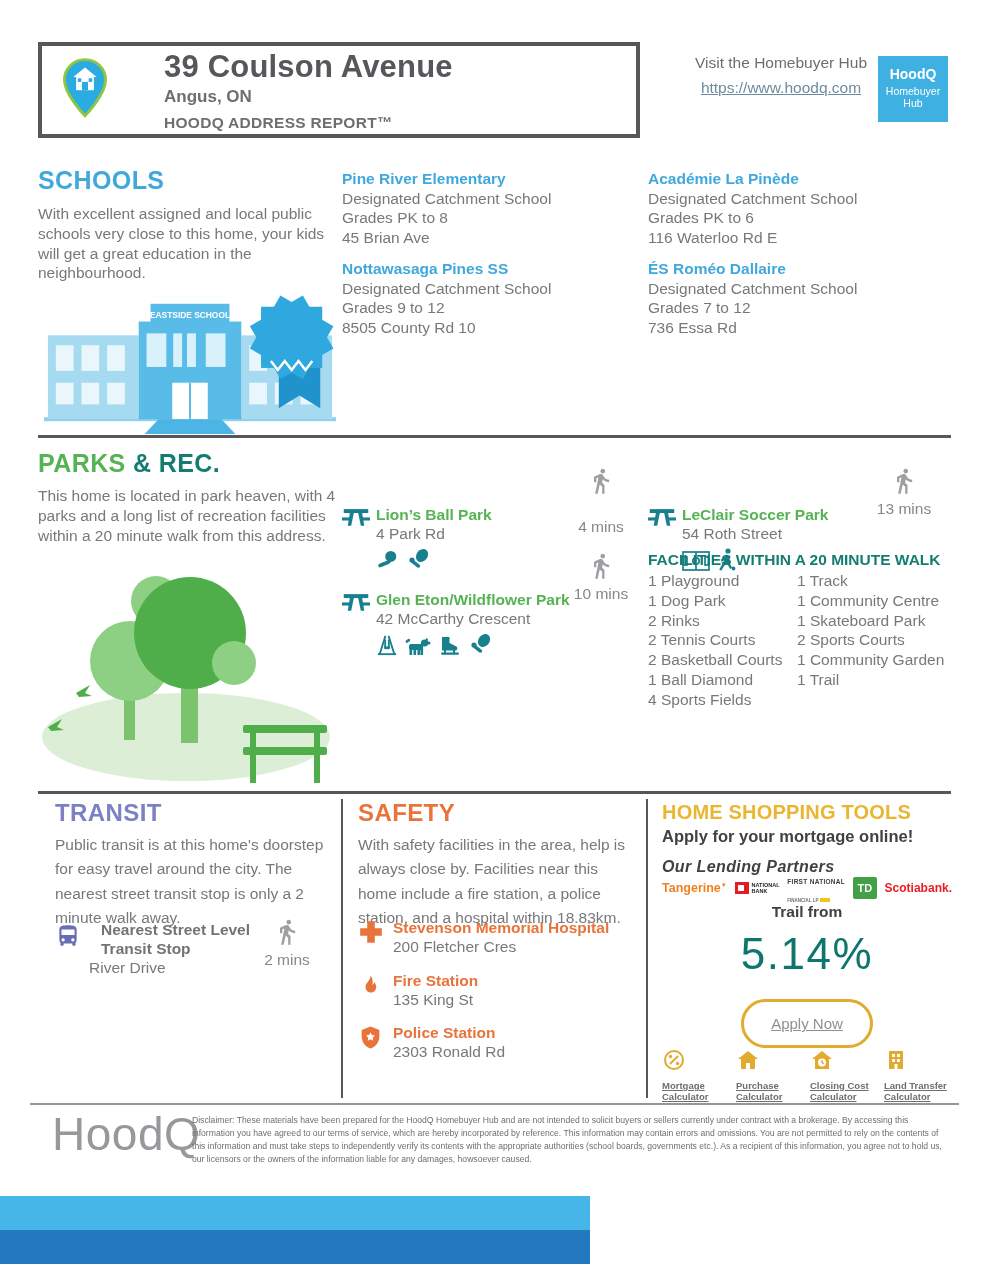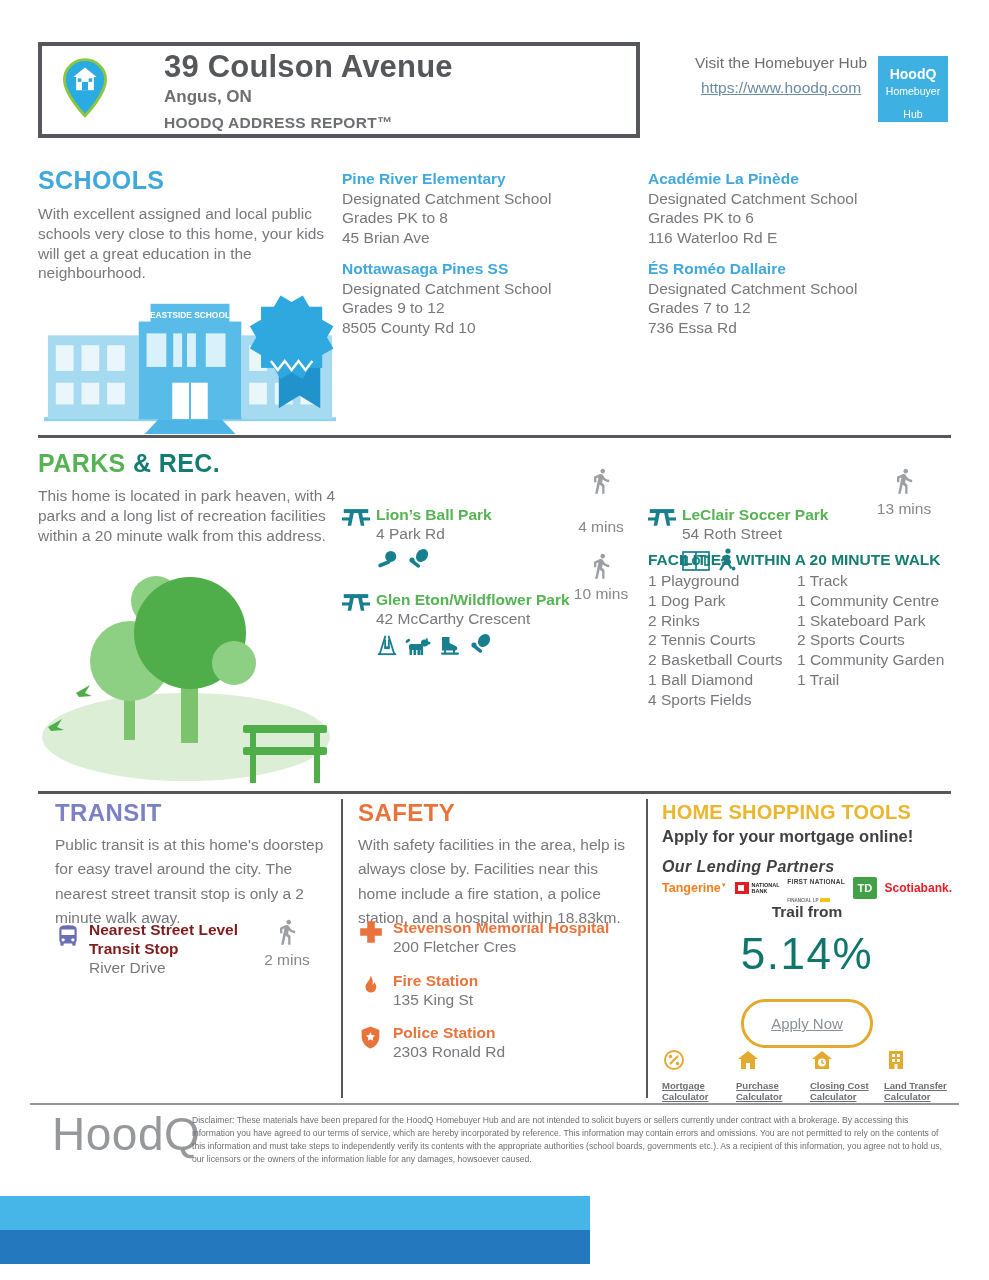--- a/index.html
+++ b/index.html
@@ -12,21 +12,21 @@
   .hdr-pin { margin-left:20px; flex:0 0 auto; }
   .hdr-text { margin-left:56px; }
   .addr { font-size:31px; font-weight:800; color:#55575a; letter-spacing:.2px; }
   .city { font-size:17px; font-weight:800; color:#6d6e71; margin-top:2px; }
   .report { font-size:15.5px; font-weight:800; color:#6d6e71; margin-top:7px; letter-spacing:.3px; }
   .visit { left:690px; top:54px; width:182px; text-align:center; font-size:15.5px; color:#6d6e71; }
   .visit a { display:inline-block; margin-top:7px; color:#6b8ca0; text-decoration:underline; }
   .badge { left:878px; top:56px; width:70px; height:66px; background:#3eb0e2; color:#fff; text-align:center; padding-top:10px; }
   .badge .b1 { font-size:14px; font-weight:800; }
   .badge .b2 { font-size:10.5px; margin-top:3px; }
-  .badge .b3 { font-size:10.5px; margin-top:11px; }
+  .badge .b3 { font-size:10.5px; margin-top:0; }
 
   
   .sec-title { font-size:25px; font-weight:800; letter-spacing:.4px; }
   .t-blue { color:#41a8dc; }
   .t-green { color:#56b353; }
   .t-teal { color:#147d71; }
   .t-purple { color:#7c80c5; }
   .t-orange { color:#e8743c; }
   .para { font-size:15.5px; color:#77787b; line-height:1.28; }
   .para-loose { font-size:15.5px; color:#77787b; line-height:1.58; }
@@ -46,21 +46,21 @@
   .park .fac-icons { display:flex; gap:7px; margin-top:4px; align-items:flex-end; }
   .walk { display:flex; flex-direction:column; align-items:center; width:78px; font-size:15.5px; color:#85878a; }
   .walk svg { margin-bottom:3px; }
 
   .fac-title { font-size:15.5px; font-weight:800; color:#147d71; width:305px; }
   .fac-col { font-size:15.5px; color:#77787b; line-height:19.8px; }
 
   
   .stop { display:flex; width:290px; }
   .stop .picto { flex:0 0 34px; padding-top:3px; }
-  .stop .sname { font-size:15.5px; font-weight:800; color:#7f1d1d; line-height:19px; }
+  .stop .sname { font-size:15.5px; font-weight:800; color:#737373; line-height:19px;margin-left:12px; }
   .stop .saddr { font-size:15.5px; color:#77787b; line-height:20px; }
   .sitem { display:flex; width:290px; }
   .sitem .picto { flex:0 0 35px; padding-top:1px; }
   .sitem .sname { font-size:15.5px; font-weight:800; color:#e8743c; line-height:19px; }
   .sitem .saddr { font-size:15.5px; color:#77787b; line-height:20px; }
 
   
   .shop-title { font-size:20px; font-weight:800; color:#eab62f; letter-spacing:.2px; }
   .shop-sub { font-size:16.5px; font-weight:800; color:#414042; }
   .partners-label { font-size:16px; font-weight:800; color:#414042; letter-spacing:.4px;font-style:italic; }

